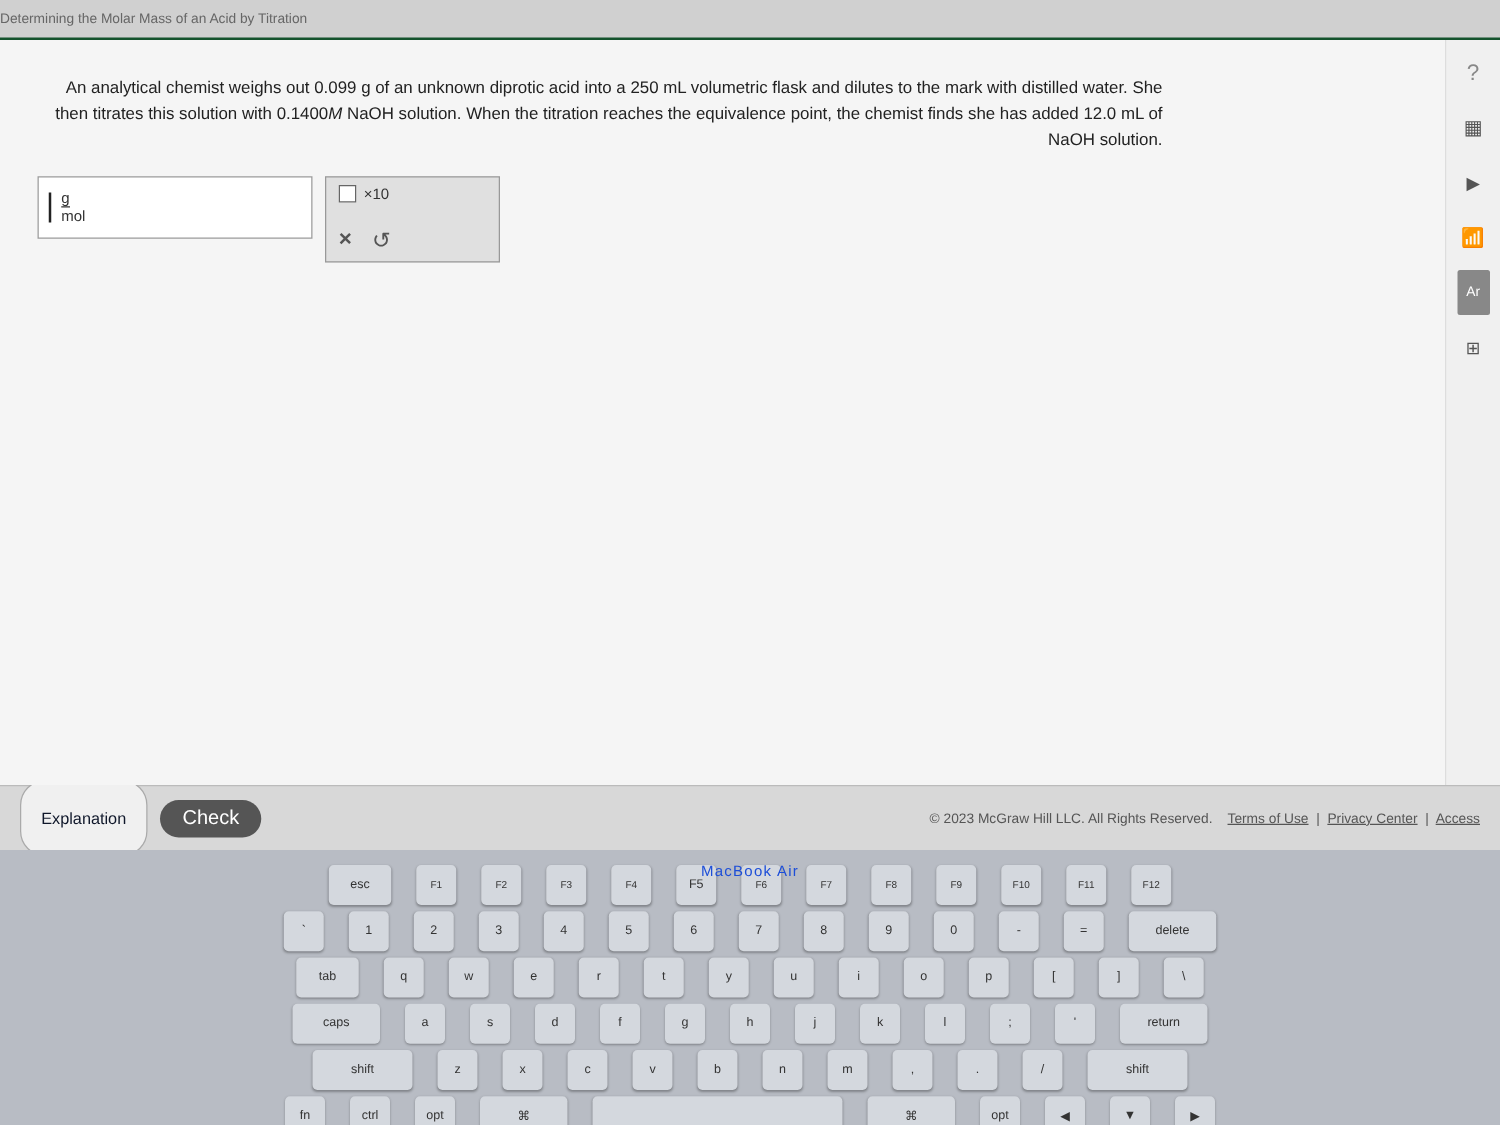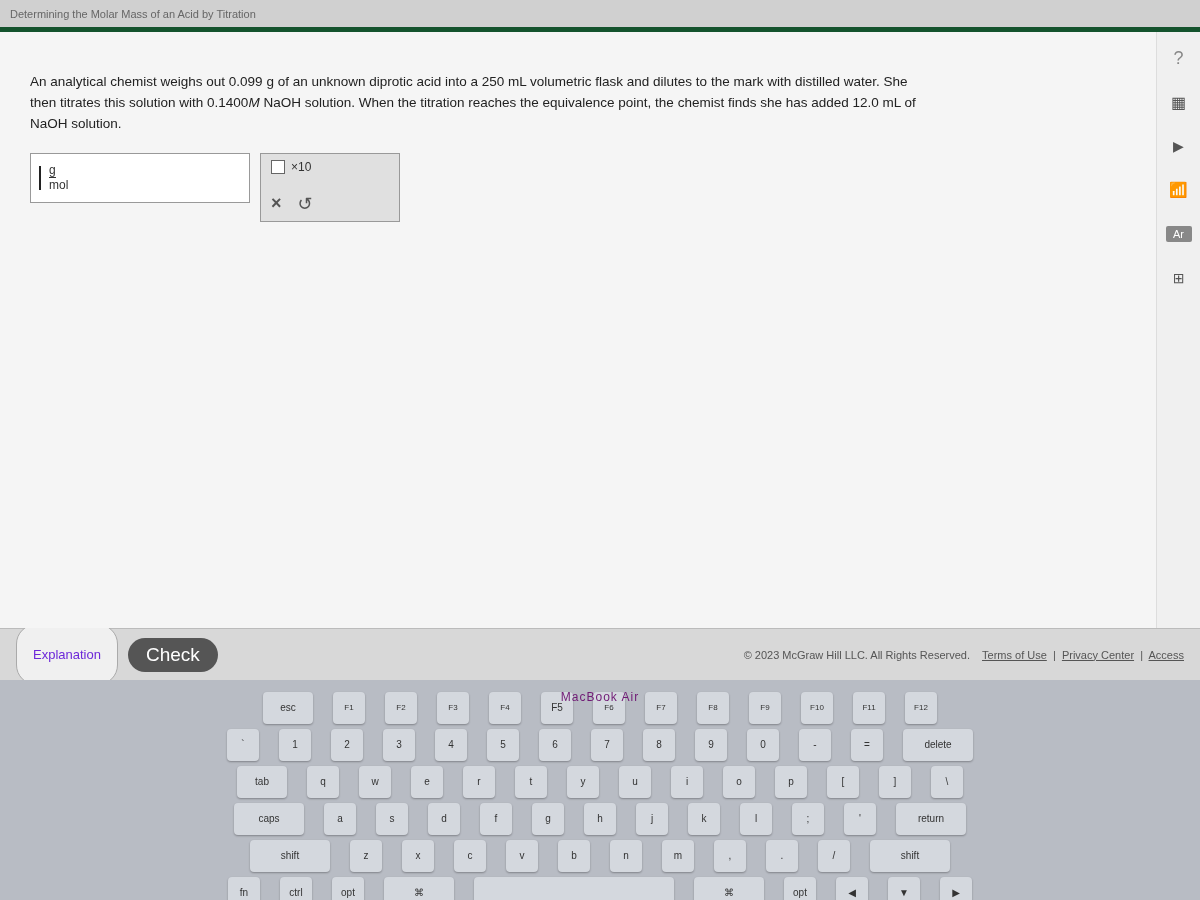--- a/index.html
+++ b/index.html
@@ -22,42 +22,43 @@
       bottom: 220px;
       background: #e8e8e8;
       display: flex;
       flex-direction: column;
     }
 
     
     .top-bar {
       height: 32px;
       background: #d0d0d0;
-      border-bottom: 5px solid #14532d;
-      display: flex;
-      align-items: center;
-      padding: 0 10px;
+      border-bottom: 2px solid #14532d;
+      display: flex;
+      align-items: center;
+      padding: 0 0;
       text-align: right;
     }
 
     
     .content-area {
       flex: 1;
       display: flex;
       flex-direction: row;
       background: #f0f0f0;
     }
 
     
     .main-content {
       flex: 1;
-      padding: 40px 30px 20px 30px;
+      padding: 28px 30px 20px 30px;
       background: #f5f5f5;
       position: relative;
       overflow: hidden;
+      text-align: right;
     }
 
     .question-text {
       font-size: 13.5px;
       color: #222;
       line-height: 1.55;
       margin-bottom: 18px;
       max-width: 900px;
     }
 
@@ -204,21 +205,21 @@
     .icon-play {
       font-size: 14px;
       color: #555;
     }
 
     .icon-ar {
       font-size: 11px;
       background: #888;
       color: #fff;
       width: 26px;
-      height: 16px;
+      height: 36px;
       display: flex;
       align-items: center;
       justify-content: center;
       border-radius: 2px;
     }
 
     .icon-grid {
       font-size: 14px;
     }
 
@@ -238,30 +239,30 @@
       align-items: center;
       gap: 10px;
     }
 
     .btn-explanation {
       background: #f0f0f0;
       border: 1.5px solid #aaa;
       border-radius: 20px;
       padding: 22px 16px;
       font-size: 13px;
-      color: #6d28d9;
+      color: #0f172a;
       cursor: pointer;
     }
 
     .btn-check {
       background: #555;
       border: none;
       border-radius: 20px;
       padding: 6px 18px;
-      font-size: 19px;
+      font-size: 16px;
       color: #fff;
       cursor: pointer;
     }
 
     .copyright-text {
       font-size: 11px;
       color: #555;
     }
 
     .copyright-text a {
@@ -285,21 +286,21 @@
       gap: 6px;
       padding: 10px 20px;
     }
 
     .macbook-label {
       position: absolute;
       top: 10px;
       left: 50%;
       transform: translateX(-50%);
       font-size: 12px;
-      color: #701a75;
+      color: #1d4ed8;
       letter-spacing: 1px;
     }
 
     .keyboard-rows {
       display: flex;
       flex-direction: column;
       gap: 5px;
       margin-top: 20px;
     }
 

